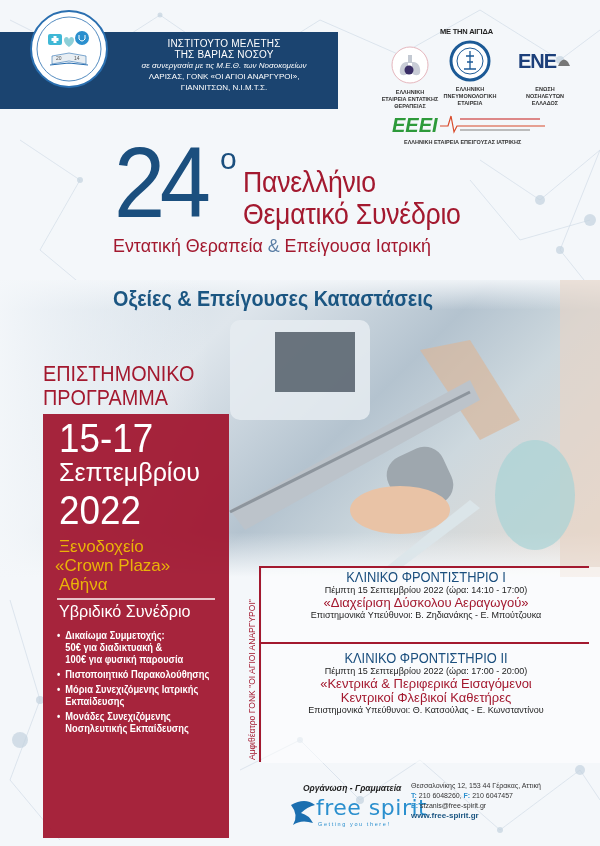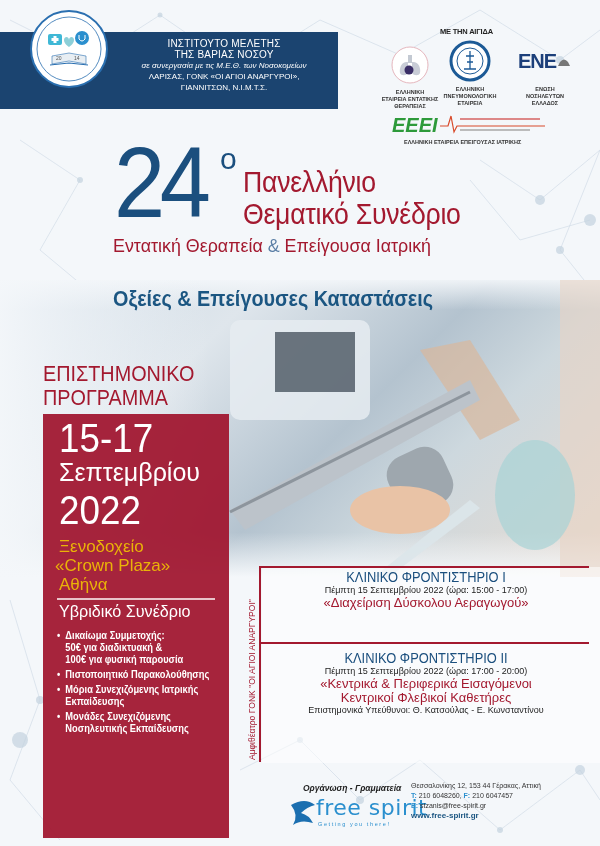--- a/index.html
+++ b/index.html
@@ -289,22 +289,23 @@
 </div>
 
 <div class="ws-bg"></div>
 <div class="vertical-venue">Αμφιθέατρο ΓΟΝΚ "ΟΙ ΑΓΙΟΙ ΑΝΑΡΓΥΡΟΙ"</div>
 <div class="ws-vline"></div>
 <div class="ws-hline" style="top:566px;"></div>
 <div class="ws-hline" style="top:642px;"></div>
 
 <div class="ws" style="top:569px;">
   <div class="h">ΚΛΙΝΙΚΟ ΦΡΟΝΤΙΣΤΗΡΙΟ Ι</div>
-  <div class="d">Πέμπτη 15 Σεπτεμβρίου 2022 (ώρα: 15:00 - 17:00)</div>
+  <div class="d">Πέμπτη 15 Σεπτεμβρίου 2022 (ώρα: 14:10 - 17:00)</div>
   <div class="t">«Διαχείριση Δύσκολου Αεραγωγού»</div>
+  <div class="r">Επιστημονικά Υπεύθυνοι: Β. Ζηδιανάκης - Ε. Μπούτζουκα</div>
 </div>
 
 <div class="ws" style="top:650px;">
   <div class="h">ΚΛΙΝΙΚΟ ΦΡΟΝΤΙΣΤΗΡΙΟ ΙΙ</div>
   <div class="d">Πέμπτη 15 Σεπτεμβρίου 2022 (ώρα: 17:00 - 20:00)</div>
   <div class="t">«Κεντρικά &amp; Περιφερικά Εισαγόμενοι</div>
   <div class="t">Κεντρικοί Φλεβικοί Καθετήρες</div>
   <div class="r">Επιστημονικά Υπεύθυνοι: Θ. Κατσούλας - Ε. Κωνσταντίνου</div>
 </div>
 

